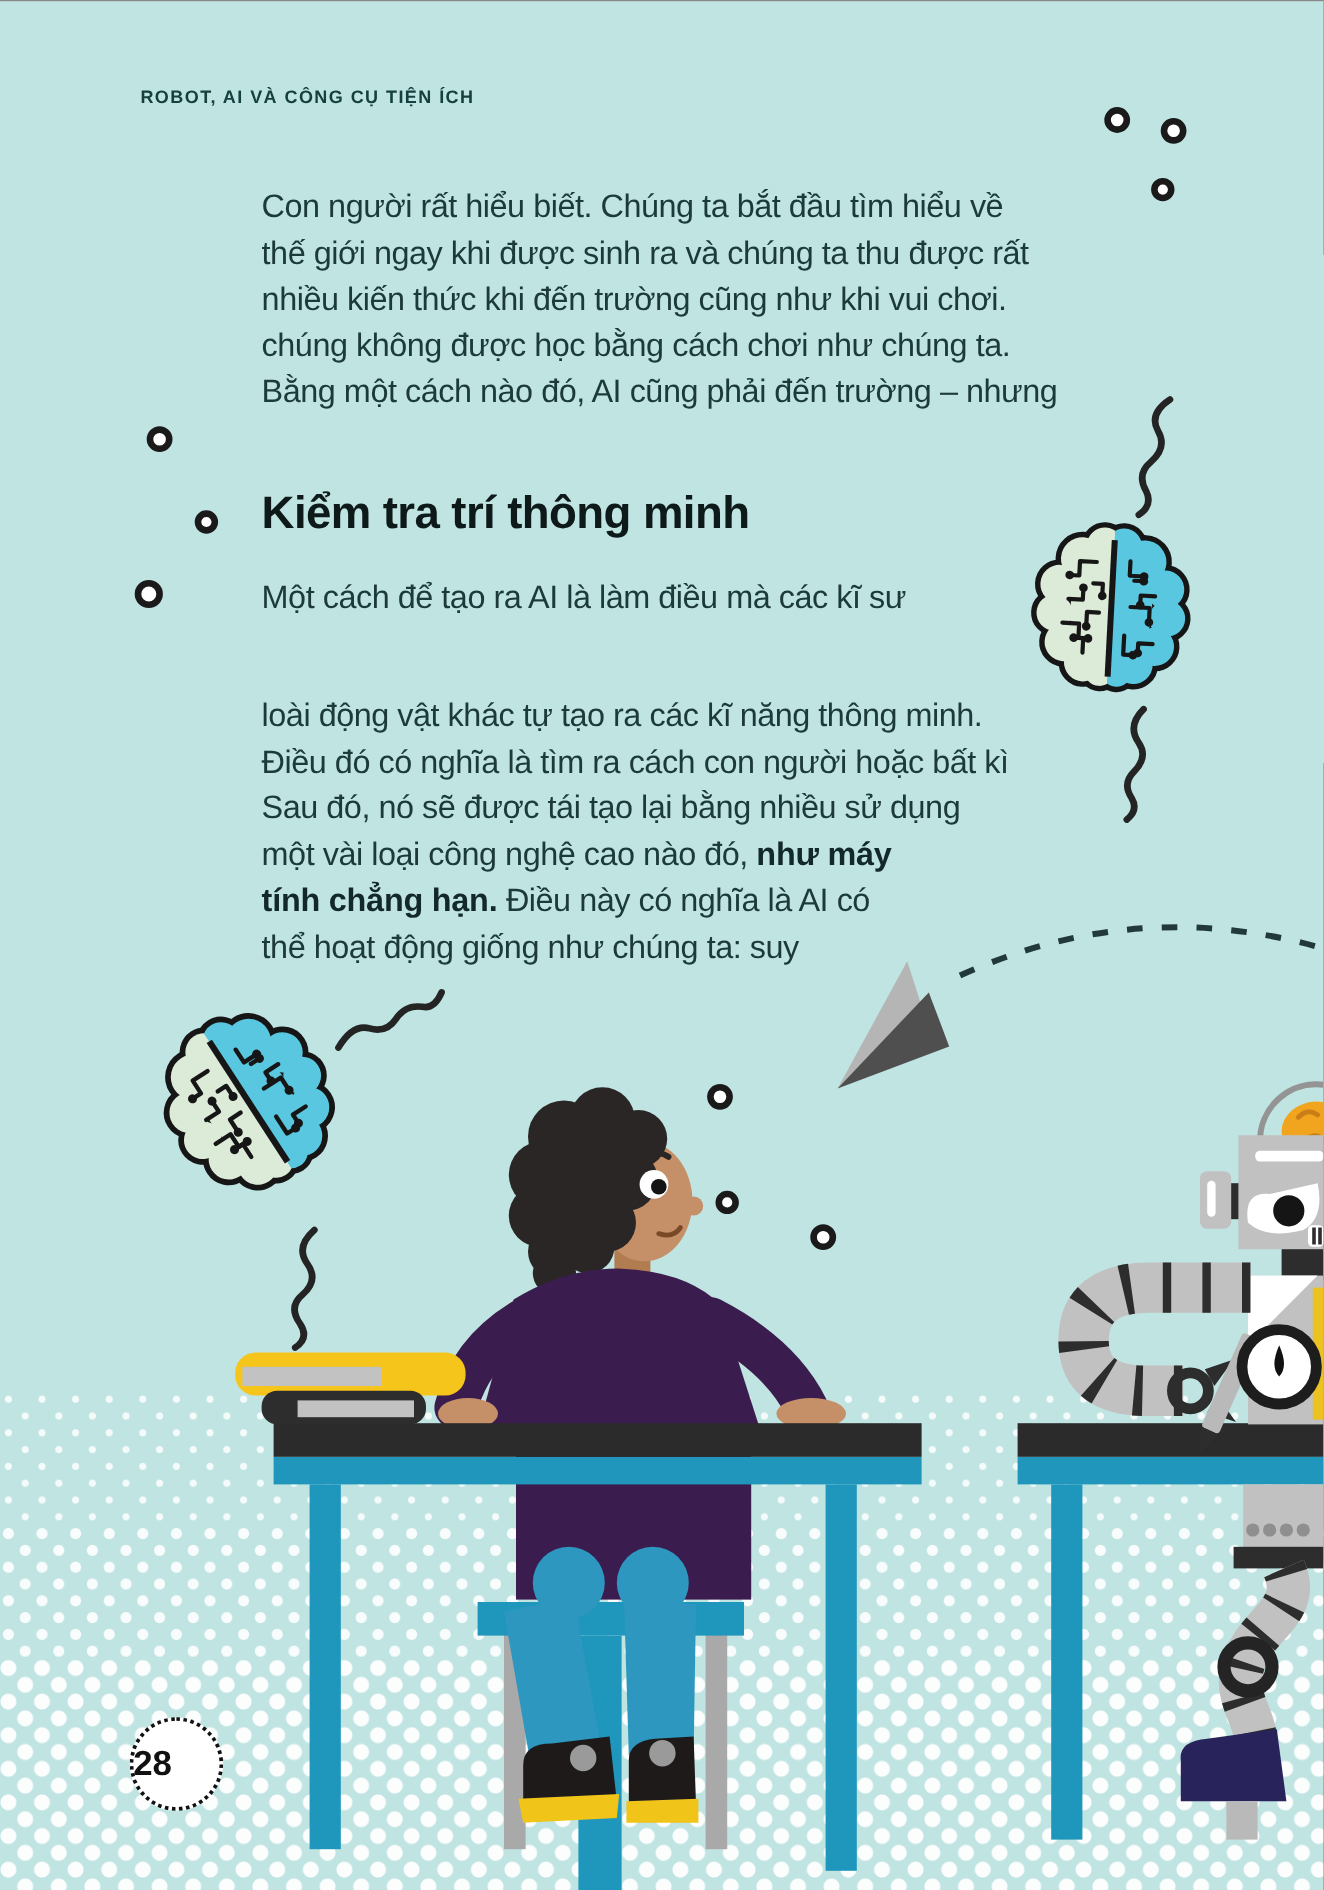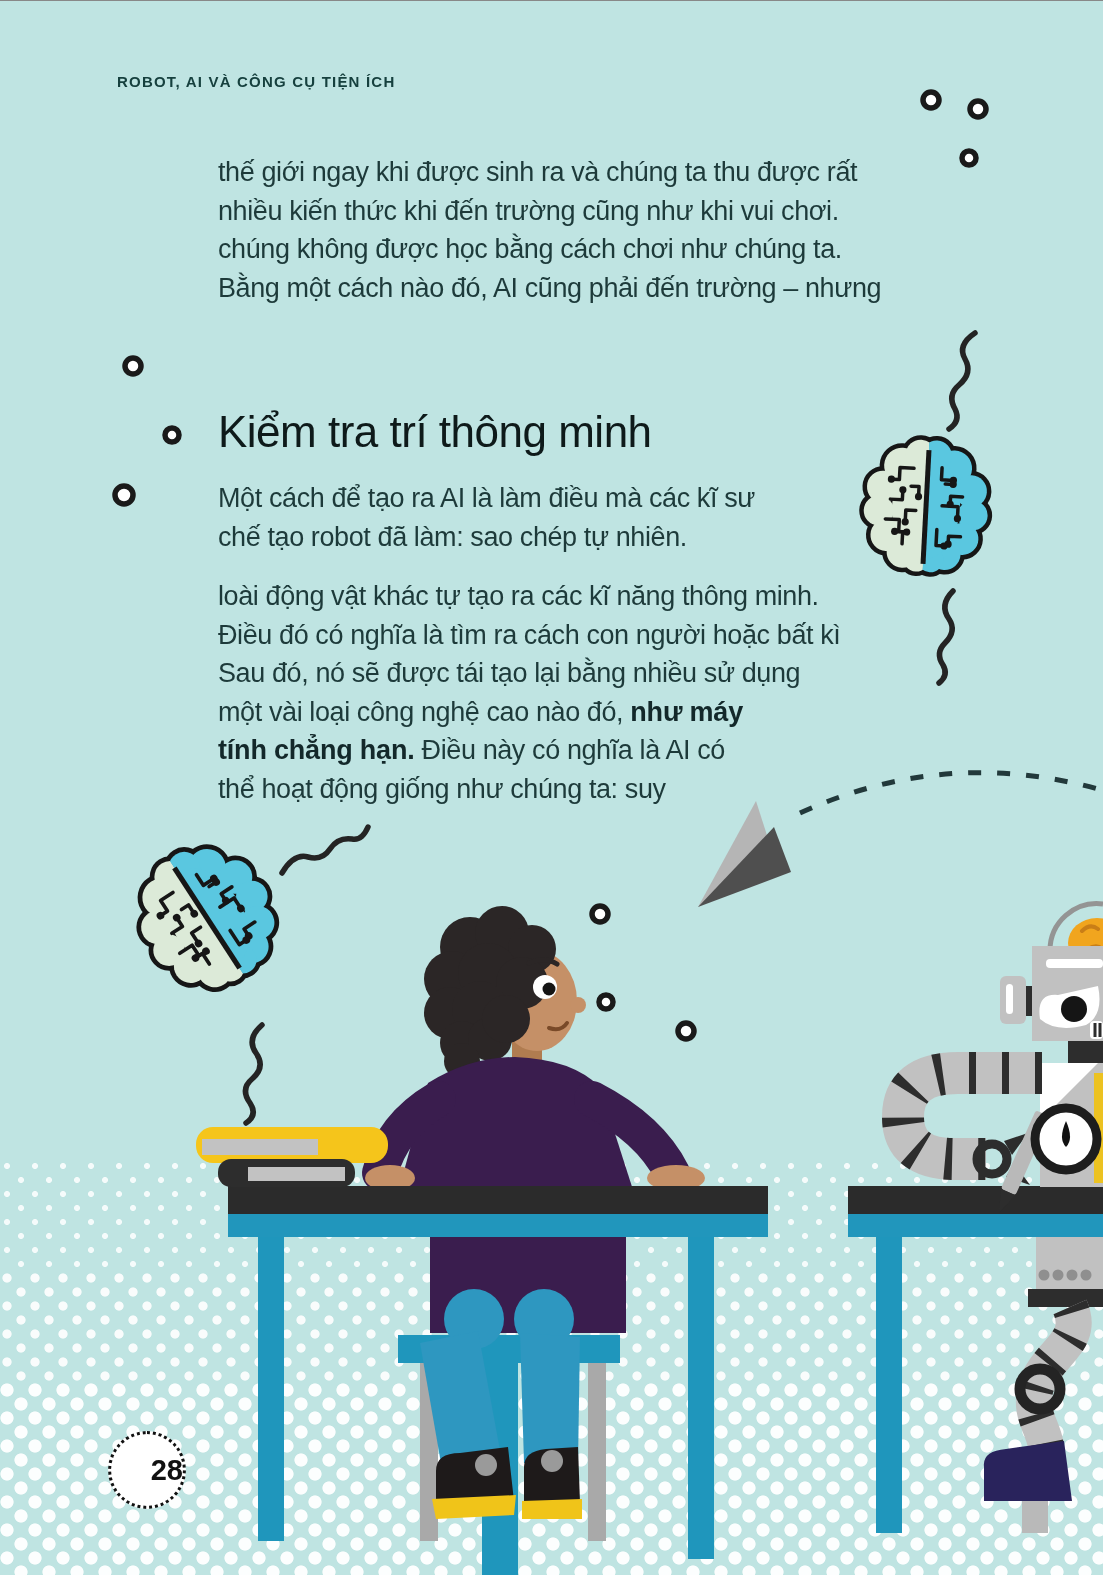--- a/index.html
+++ b/index.html
@@ -7,39 +7,39 @@
         font-family:"Liberation Sans",sans-serif;margin:1px auto;}
   .runhead{position:absolute;left:117px;top:72px;font-size:15px;font-weight:700;
            letter-spacing:1.2px;color:#16403e;white-space:nowrap;}
   .para{position:absolute;left:218px;color:#1d3a3a;font-size:27px;line-height:38.5px;
         letter-spacing:-0.4px;}
   .para .tline{white-space:nowrap;}
   .para .bold{font-weight:700;letter-spacing:-0.2px;color:#13282a;}
   .intro{top:152px;}
   .p2{top:478px;}
   .p3{top:576px;}
-  .sechead{position:absolute;left:218px;top:406px;font-size:44px;font-weight:400;
+  .sechead{position:absolute;left:218px;top:406px;font-size:38px;font-weight:700;
            color:#0e1a1a;letter-spacing:-0.5px;white-space:nowrap;}
   .dotband{position:absolute;left:0;right:0;}
   .d1{top:1158px;height:112px;
       background-image:radial-gradient(circle at 7px 7px, rgba(255,255,255,.85) 2.6px, transparent 3.4px),
                        radial-gradient(circle at 21px 21px, rgba(255,255,255,.85) 2.6px, transparent 3.4px);
       background-size:28px 28px;}
   .d2{top:1270px;height:112px;
       background-image:radial-gradient(circle at 7px 7px, rgba(255,255,255,.9) 4.2px, transparent 5px),
                        radial-gradient(circle at 21px 21px, rgba(255,255,255,.9) 4.2px, transparent 5px);
       background-size:28px 28px;}
   .d3{top:1382px;height:193px;
       background-image:radial-gradient(circle at 7px 7px, rgba(255,255,255,.95) 6.2px, transparent 7px),
                        radial-gradient(circle at 21px 21px, rgba(255,255,255,.95) 6.2px, transparent 7px);
       background-size:28px 28px;}
   .scene{position:absolute;left:0;top:0;}
   .pagenum{position:absolute;left:108px;top:1430px;width:72px;height:72px;border-radius:50%;
            background:#ffffff;border:3px dotted #111;display:flex;align-items:center;
-           justify-content:flex-end;font-size:29px;font-weight:700;color:#111;}
+           justify-content:flex-start;font-size:29px;font-weight:700;color:#111;}
 </style>
 </head>
 <body>
 
 <div class="page">
 
   <div class="dotband d1"></div>
   <div class="dotband d2"></div>
   <div class="dotband d3"></div>
 
@@ -250,31 +250,31 @@
       <path d="M1070,1306 C1086,1342 1046,1352 1036,1386 C1026,1420 1054,1432 1044,1464" fill="none" stroke="#2d2d2d" stroke-width="36" stroke-dasharray="6 24"></path>
       <circle cx="1040" cy="1388" r="20" fill="none" stroke="#242424" stroke-width="11"></circle>
       <path d="M984,1466 Q982,1450 1006,1448 L1064,1440 L1072,1500 L984,1500 Z" fill="#29235c"></path>
       <rect x="1022" y="1500" width="26" height="32" fill="#b9b9b9"></rect>
     </g>
   </svg>
 
   <div class="runhead">ROBOT, AI VÀ CÔNG CỤ TIỆN ÍCH</div>
 
   <div class="para intro">
+      <div class="tline">Con người rất hiểu biết. Chúng ta bắt đầu tìm hiểu về</div>
       <div class="tline">thế giới ngay khi được sinh ra và chúng ta thu được rất</div>
       <div class="tline">nhiều kiến thức khi đến trường cũng như khi vui chơi.</div>
       <div class="tline">chúng không được học bằng cách chơi như chúng ta.</div>
       <div class="tline">Bằng một cách nào đó, AI cũng phải đến trường – nhưng</div>
     </div>
 
   <div class="sechead">Kiểm tra trí thông minh</div>
 
   <div class="para p2">
       <div class="tline">Một cách để tạo ra AI là làm điều mà các kĩ sư</div>
-      <div class="tline">chế tạo robot đã làm: sao chép tự nhiên.</div>
     </div>
 
   <div class="para p3">
       <div class="tline"><span>loài động vật khác tự tạo ra các kĩ năng thông minh.</span></div>
       <div class="tline"><span>Điều đó có nghĩa là tìm ra cách con người hoặc bất kì</span></div>
       <div class="tline"><span>Sau đó, nó sẽ được tái tạo lại bằng nhiều sử dụng</span></div>
       <div class="tline"><span>một vài loại công nghệ cao nào đó, </span><span class="bold">như máy</span></div>
       <div class="tline"><span class="bold">tính chẳng hạn.</span><span> Điều này có nghĩa là AI có</span></div>
       <div class="tline"><span>thể hoạt động giống như chúng ta: suy</span></div>
     </div>

